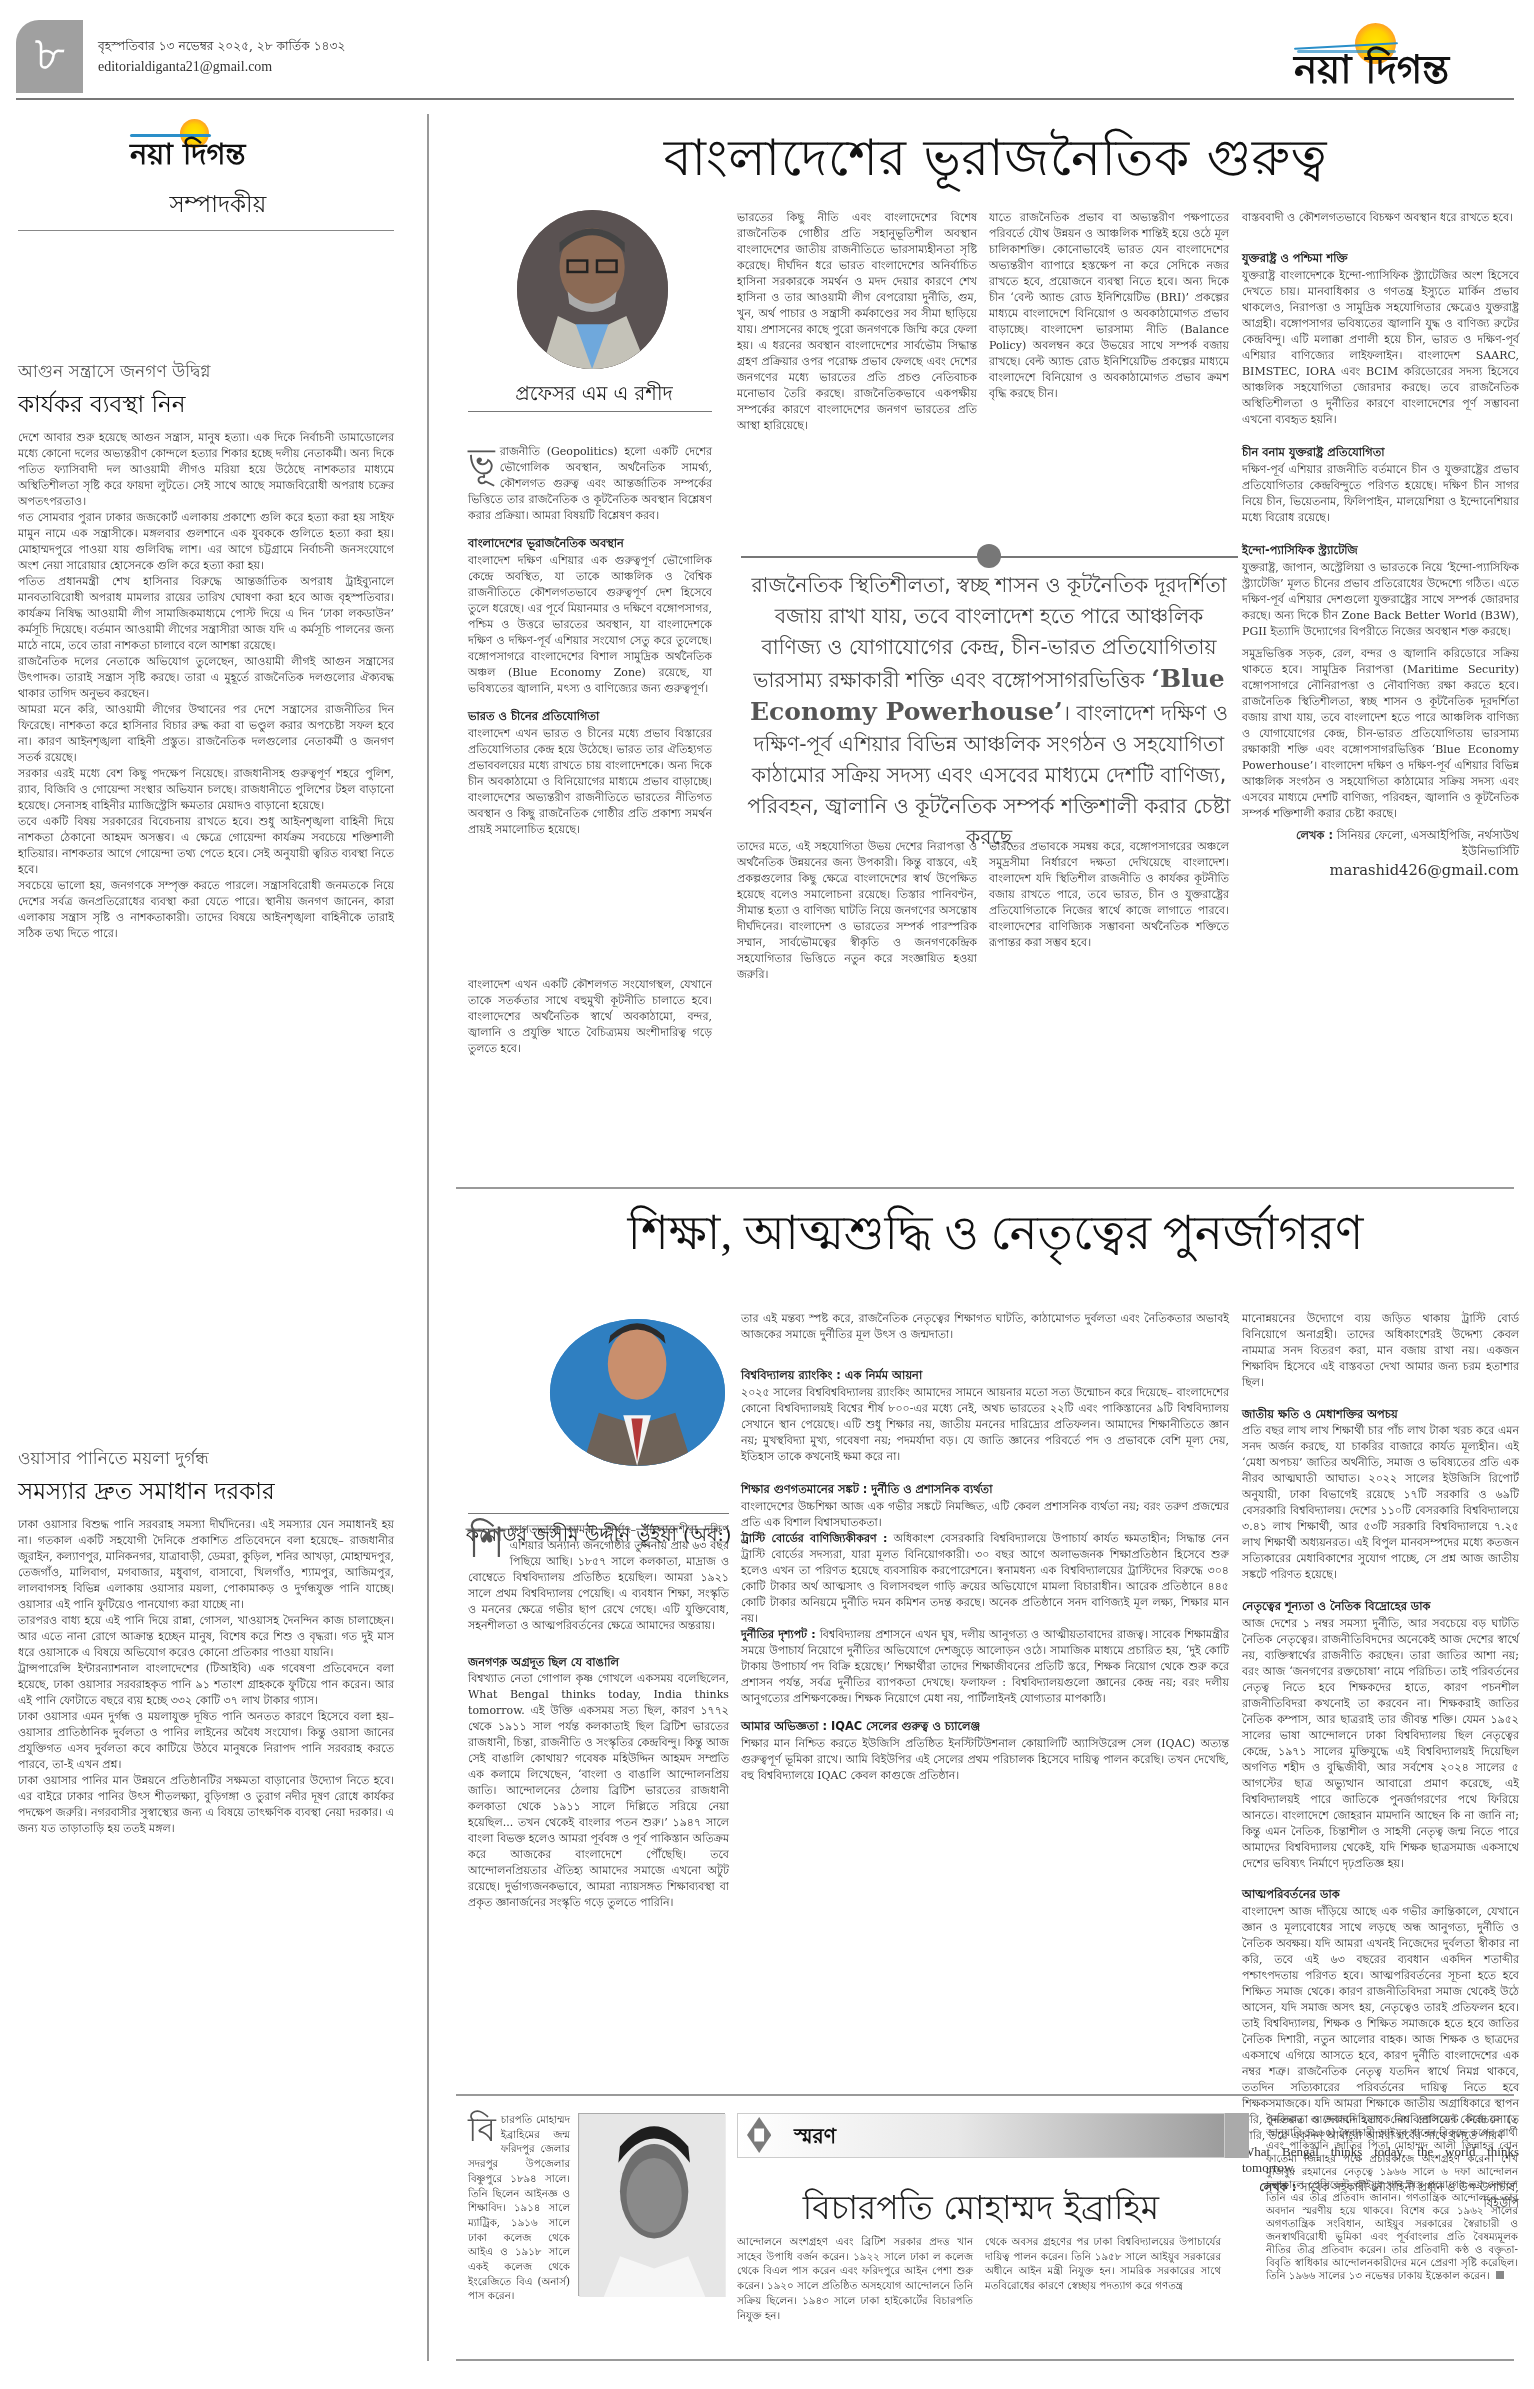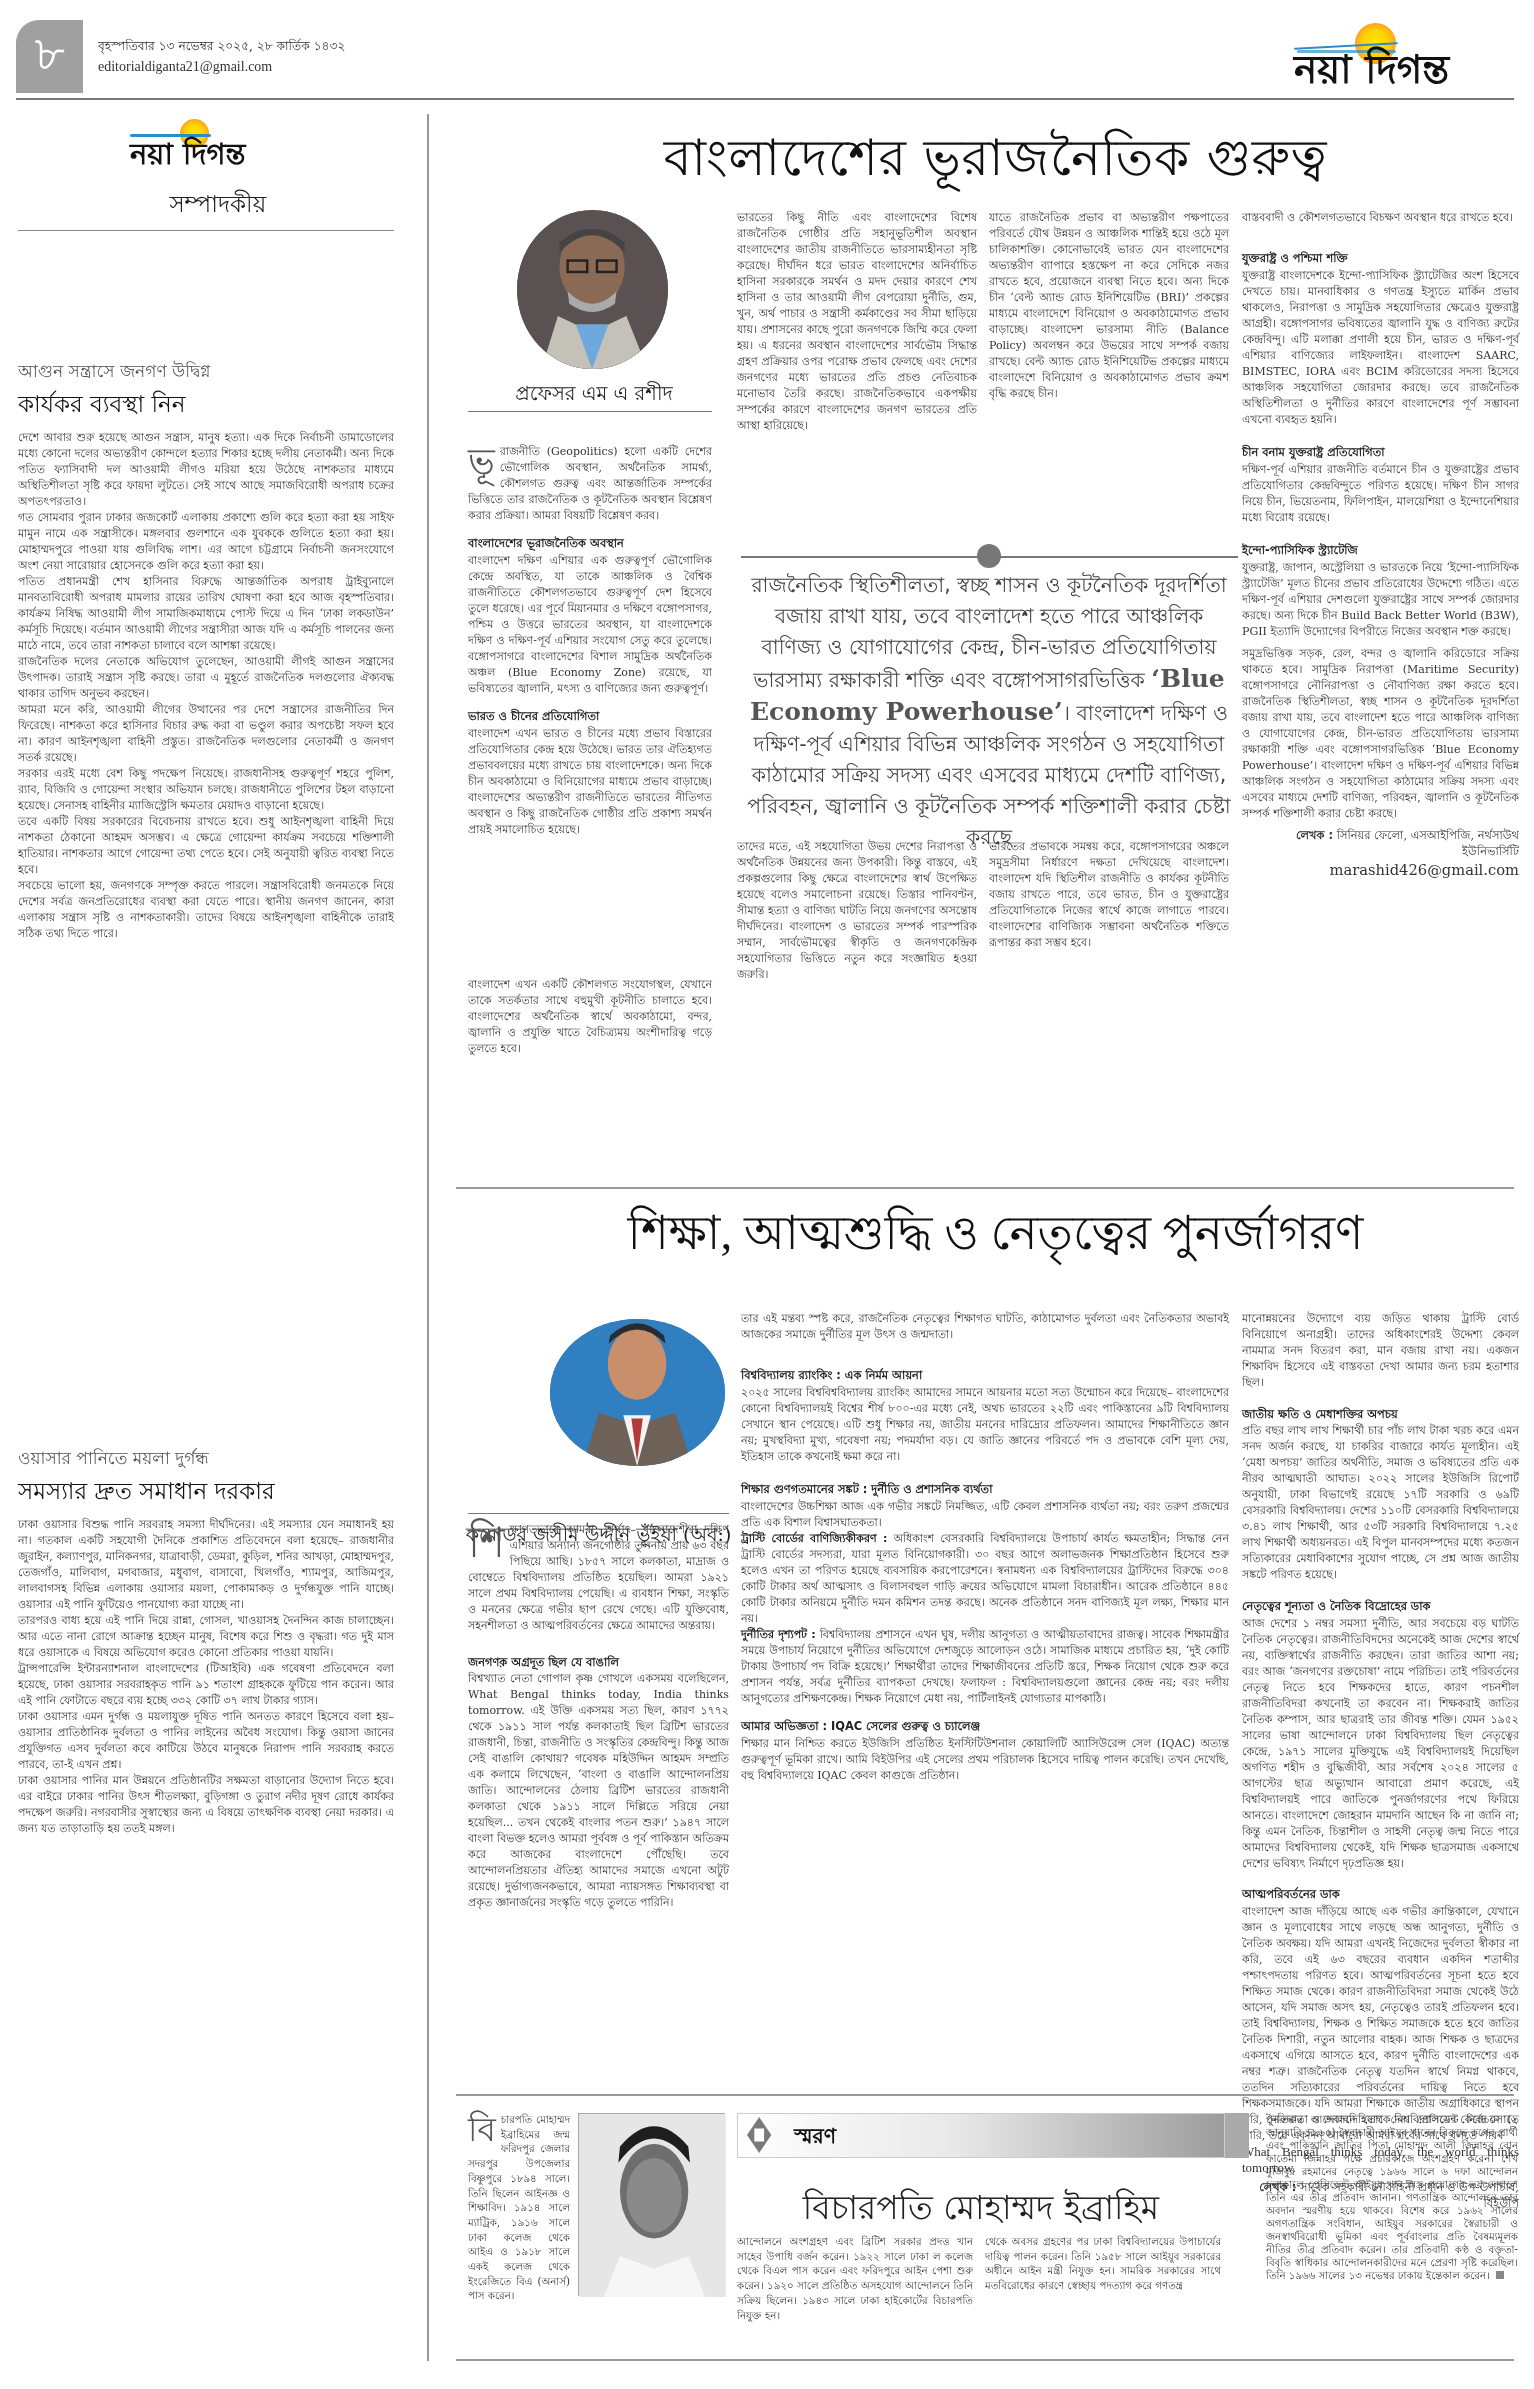--- a/index.html
+++ b/index.html
@@ -130,21 +130,21 @@
 <div class="abs body-text" style="left:737px; top:210px; width:240px;">ভারতের কিছু নীতি এবং বাংলাদেশের বিশেষ রাজনৈতিক গোষ্ঠীর প্রতি সহানুভূতিশীল অবস্থান বাংলাদেশের জাতীয় রাজনীতিতে ভারসাম্যহীনতা সৃষ্টি করেছে। দীর্ঘদিন ধরে ভারত বাংলাদেশের অনির্বাচিত হাসিনা সরকারকে সমর্থন ও মদদ দেয়ার কারণে শেখ হাসিনা ও তার আওয়ামী লীগ বেপরোয়া দুর্নীতি, গুম, খুন, অর্থ পাচার ও সন্ত্রাসী কর্মকাণ্ডের সব সীমা ছাড়িয়ে যায়। প্রশাসনের কাছে পুরো জনগণকে জিম্মি করে ফেলা হয়। এ ধরনের অবস্থান বাংলাদেশের সার্বভৌম সিদ্ধান্ত গ্রহণ প্রক্রিয়ার ওপর পরোক্ষ প্রভাব ফেলছে এবং দেশের জনগণের মধ্যে ভারতের প্রতি প্রচণ্ড নেতিবাচক মনোভাব তৈরি করছে। রাজনৈতিকভাবে একপক্ষীয় সম্পর্কের কারণে বাংলাদেশের জনগণ ভারতের প্রতি আস্থা হারিয়েছে।</div>
 <div class="abs body-text" style="left:989px; top:210px; width:240px;">যাতে রাজনৈতিক প্রভাব বা অভ্যন্তরীণ পক্ষপাতের পরিবর্তে যৌথ উন্নয়ন ও আঞ্চলিক শান্তিই হয়ে ওঠে মূল চালিকাশক্তি। কোনোভাবেই ভারত যেন বাংলাদেশের অভ্যন্তরীণ ব্যাপারে হস্তক্ষেপ না করে সেদিকে নজর রাখতে হবে, প্রয়োজনে ব্যবস্থা নিতে হবে। অন্য দিকে চীন ‘বেল্ট অ্যান্ড রোড ইনিশিয়েটিভ (BRI)’ প্রকল্পের মাধ্যমে বাংলাদেশে বিনিয়োগ ও অবকাঠামোগত প্রভাব বাড়াচ্ছে। বাংলাদেশ ভারসাম্য নীতি (Balance Policy) অবলম্বন করে উভয়ের সাথে সম্পর্ক বজায় রাখছে। বেল্ট অ্যান্ড রোড ইনিশিয়েটিভ প্রকল্পের মাধ্যমে বাংলাদেশে বিনিয়োগ ও অবকাঠামোগত প্রভাব ক্রমশ বৃদ্ধি করছে চীন।</div>
 
 <div class="abs body-text" style="left:1242px; top:210px; width:277px;">
   <div>বাস্তববাদী ও কৌশলগতভাবে বিচক্ষণ অবস্থান ধরে রাখতে হবে।</div>
   <div class="sect-head" style="margin-top:24.4px;">যুক্তরাষ্ট্র ও পশ্চিমা শক্তি</div>
   <div>যুক্তরাষ্ট্র বাংলাদেশকে ইন্দো-প্যাসিফিক স্ট্র্যাটেজির অংশ হিসেবে দেখতে চায়। মানবাধিকার ও গণতন্ত্র ইস্যুতে মার্কিন প্রভাব থাকলেও, নিরাপত্তা ও সামুদ্রিক সহযোগিতার ক্ষেত্রেও যুক্তরাষ্ট্র আগ্রহী। বঙ্গোপসাগর ভবিষ্যতের জ্বালানি যুদ্ধ ও বাণিজ্য রুটের কেন্দ্রবিন্দু। এটি মলাক্কা প্রণালী হয়ে চীন, ভারত ও দক্ষিণ-পূর্ব এশিয়ার বাণিজ্যের লাইফলাইন। বাংলাদেশ SAARC, BIMSTEC, IORA এবং BCIM করিডোরের সদস্য হিসেবে আঞ্চলিক সহযোগিতা জোরদার করছে। তবে রাজনৈতিক অস্থিতিশীলতা ও দুর্নীতির কারণে বাংলাদেশের পূর্ণ সম্ভাবনা এখনো ব্যবহৃত হয়নি।</div>
   <div class="sect-head" style="margin-top:16.3px;">চীন বনাম যুক্তরাষ্ট্র প্রতিযোগিতা</div>
   <div>দক্ষিণ-পূর্ব এশিয়ার রাজনীতি বর্তমানে চীন ও যুক্তরাষ্ট্রের প্রভাব প্রতিযোগিতার কেন্দ্রবিন্দুতে পরিণত হয়েছে। দক্ষিণ চীন সাগর নিয়ে চীন, ভিয়েতনাম, ফিলিপাইন, মালয়েশিয়া ও ইন্দোনেশিয়ার মধ্যে বিরোধ রয়েছে।</div>
   <div class="sect-head" style="margin-top:16.3px;">ইন্দো-প্যাসিফিক স্ট্র্যাটেজি</div>
-  <div>যুক্তরাষ্ট্র, জাপান, অস্ট্রেলিয়া ও ভারতকে নিয়ে ‘ইন্দো-প্যাসিফিক স্ট্র্যাটেজি’ মূলত চীনের প্রভাব প্রতিরোধের উদ্দেশ্যে গঠিত। এতে দক্ষিণ-পূর্ব এশিয়ার দেশগুলো যুক্তরাষ্ট্রের সাথে সম্পর্ক জোরদার করছে। অন্য দিকে চীন Build Back Better World (B3W), PGII ইত্যাদি উদ্যোগের বিপরীতে নিজের অবস্থান শক্ত করছে।</div>
+  <div>যুক্তরাষ্ট্র, জাপান, অস্ট্রেলিয়া ও ভারতকে নিয়ে ‘ইন্দো-প্যাসিফিক স্ট্র্যাটেজি’ মূলত চীনের প্রভাব প্রতিরোধের উদ্দেশ্যে গঠিত। এতে দক্ষিণ-পূর্ব এশিয়ার দেশগুলো যুক্তরাষ্ট্রের সাথে সম্পর্ক জোরদার করছে। অন্য দিকে চীন Zone Back Better World (B3W), PGII ইত্যাদি উদ্যোগের বিপরীতে নিজের অবস্থান শক্ত করছে।</div>
   <div style="margin-top:6.5px;">সমুদ্রভিত্তিক সড়ক, রেল, বন্দর ও জ্বালানি করিডোরে সক্রিয় থাকতে হবে। সামুদ্রিক নিরাপত্তা (Maritime Security) বঙ্গোপসাগরে নৌনিরাপত্তা ও নৌবাণিজ্য রক্ষা করতে হবে। রাজনৈতিক স্থিতিশীলতা, স্বচ্ছ শাসন ও কূটনৈতিক দূরদর্শিতা বজায় রাখা যায়, তবে বাংলাদেশ হতে পারে আঞ্চলিক বাণিজ্য ও যোগাযোগের কেন্দ্র, চীন-ভারত প্রতিযোগিতায় ভারসাম্য রক্ষাকারী শক্তি এবং বঙ্গোপসাগরভিত্তিক ‘Blue Economy Powerhouse’। বাংলাদেশ দক্ষিণ ও দক্ষিণ-পূর্ব এশিয়ার বিভিন্ন আঞ্চলিক সংগঠন ও সহযোগিতা কাঠামোর সক্রিয় সদস্য এবং এসবের মাধ্যমে দেশটি বাণিজ্য, পরিবহন, জ্বালানি ও কূটনৈতিক সম্পর্ক শক্তিশালী করার চেষ্টা করছে।</div>
   <div class="byline" style="margin-top:4.9px;">
     <b>লেখক :</b>
     <span>সিনিয়র ফেলো, এসআইপিজি, নর্থসাউথ ইউনিভার্সিটি</span>
   </div>
   <div class="byline" style="font-size:14.7px; margin-top:3.3px;">marashid426@gmail.com</div>
 </div>
 
 <div class="abs pq-rule"></div>
 <div class="abs pq-dot"></div>

